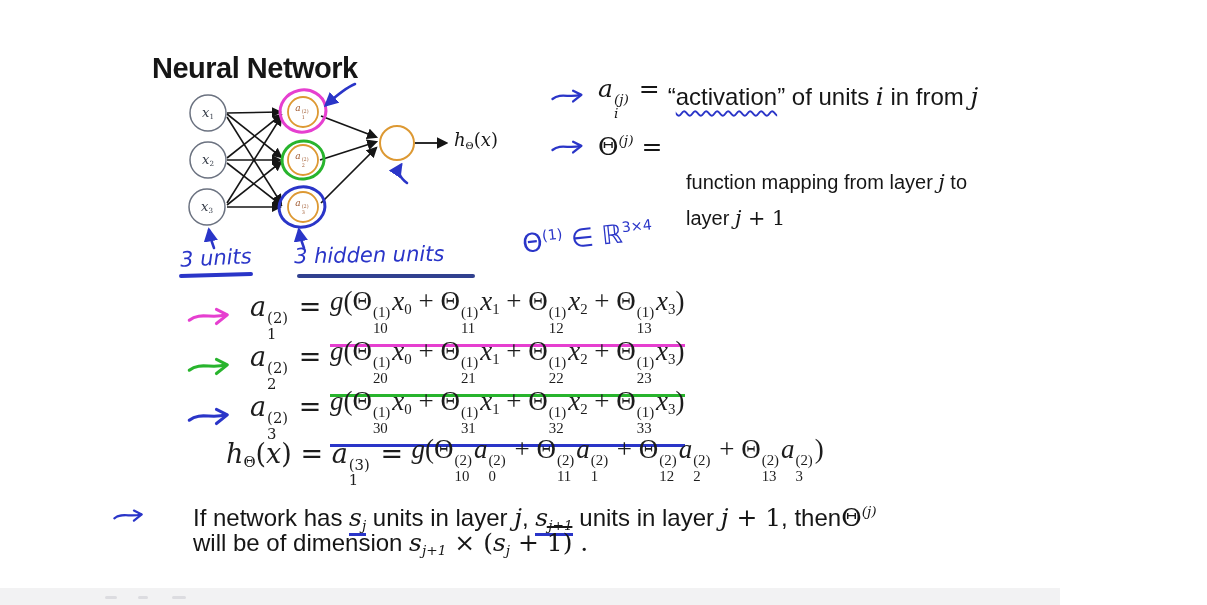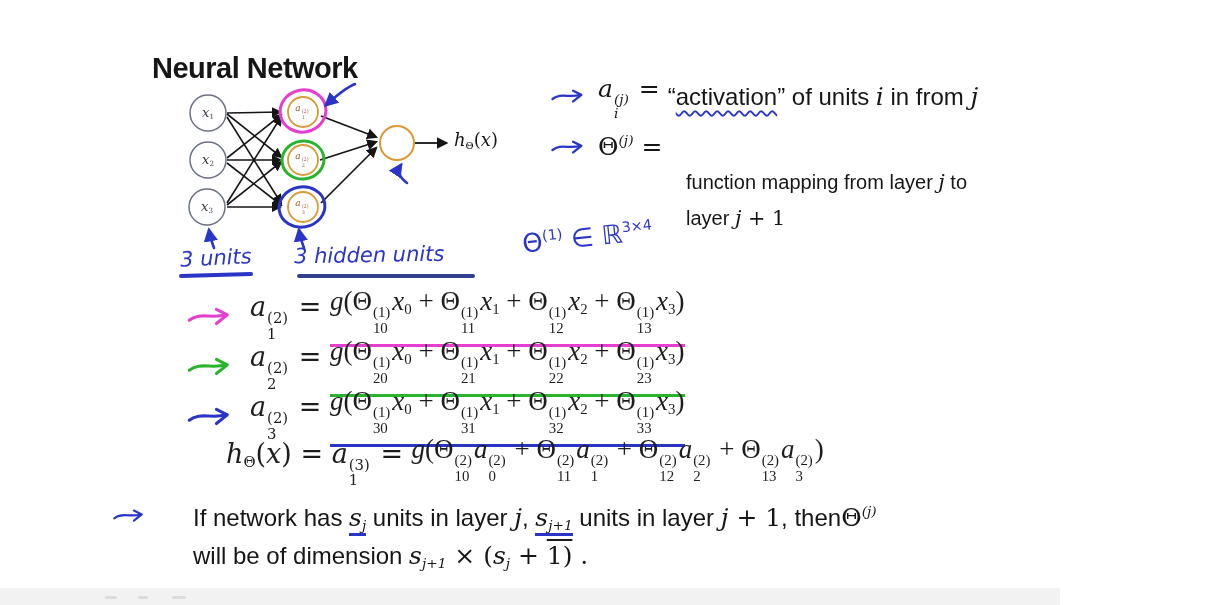--- a/index.html
+++ b/index.html
@@ -171,21 +171,21 @@
     <span class="eq-lhs no-arrow"><span class="mv it">h</span><sub><span class="">Θ</span></sub>(<span class="mv it">x</span>) = <span class="mv it">a</span><span class="ss"><span class="sp"><span class="">(3)</span></span><span class="sb"><span class="">1</span></span></span> = </span><span class="eq-rhs"><span class="mv it">g</span>(<span class="mv">Θ</span><span class="ss"><span class="sp"><span class="">(2)</span></span><span class="sb"><span class="">10</span></span></span><span class="mv it">a</span><span class="ss"><span class="sp"><span class="">(2)</span></span><span class="sb"><span class="">0</span></span></span> + <span class="mv">Θ</span><span class="ss"><span class="sp"><span class="">(2)</span></span><span class="sb"><span class="">11</span></span></span><span class="mv it">a</span><span class="ss"><span class="sp"><span class="">(2)</span></span><span class="sb"><span class="">1</span></span></span> + <span class="mv">Θ</span><span class="ss"><span class="sp"><span class="">(2)</span></span><span class="sb"><span class="">12</span></span></span><span class="mv it">a</span><span class="ss"><span class="sp"><span class="">(2)</span></span><span class="sb"><span class="">2</span></span></span> + <span class="mv">Θ</span><span class="ss"><span class="sp"><span class="">(2)</span></span><span class="sb"><span class="">13</span></span></span><span class="mv it">a</span><span class="ss"><span class="sp"><span class="">(2)</span></span><span class="sb"><span class="">3</span></span></span>)</span>
   </div>
 
   <div class="footer-arrow hand-arrow blue">
       <svg viewBox="0 0 46 22">
         <path d="M3 14 C 13 6 23 13 37 9" fill="none" stroke="currentColor" stroke-width="2.8" stroke-linecap="round"></path>
         <path d="M28 4 L 38 9 L 28 17" fill="none" stroke="currentColor" stroke-width="2.8" stroke-linecap="round" stroke-linejoin="round"></path>
       </svg>
     </div>
   <div class="footer-line" style="top:503px"><span class="seg-sans">If network has </span><span class="seg-math u-blue"><span class="mv it">s</span><sub><span class="it">j</span></sub></span><span class="seg-sans"> units in layer </span><span class="seg-math"><span class="mv it">j</span></span><span class="seg-sans">, </span><span class="seg-math u-blue"><span class="mv it">s</span><sub><span class="it">j+1</span></sub></span><span class="seg-sans"> units in layer </span><span class="seg-math"><span class="mv it">j</span> + 1</span><span class="seg-sans">, then</span><span class="seg-math"><span class="mv">Θ</span><sup><span class="it">(j)</span></sup></span></div>
-  <div class="footer-line" style="top:541px"><span class="seg-sans">will be of dimension </span><span class="seg-math"><span class="mv it">s</span><sub><span class="it">j+1</span></sub> × (<span class="mv it">s</span><sub><span class="it">j</span></sub> + </span><span class="seg-math o-line">1)</span><span class="seg-math"> .</span></div>
+  <div class="footer-line" style="top:528px"><span class="seg-sans">will be of dimension </span><span class="seg-math"><span class="mv it">s</span><sub><span class="it">j+1</span></sub> × (<span class="mv it">s</span><sub><span class="it">j</span></sub> + </span><span class="seg-math o-line">1)</span><span class="seg-math"> .</span></div>
 
   <div class="footer-bar">
     <span class="smudge" style="left:105px;width:12px"></span>
     <span class="smudge" style="left:138px;width:10px"></span>
     <span class="smudge" style="left:172px;width:14px"></span>
     <span class="author">Andrew Ng</span>
   </div>
 
 </div>
 

